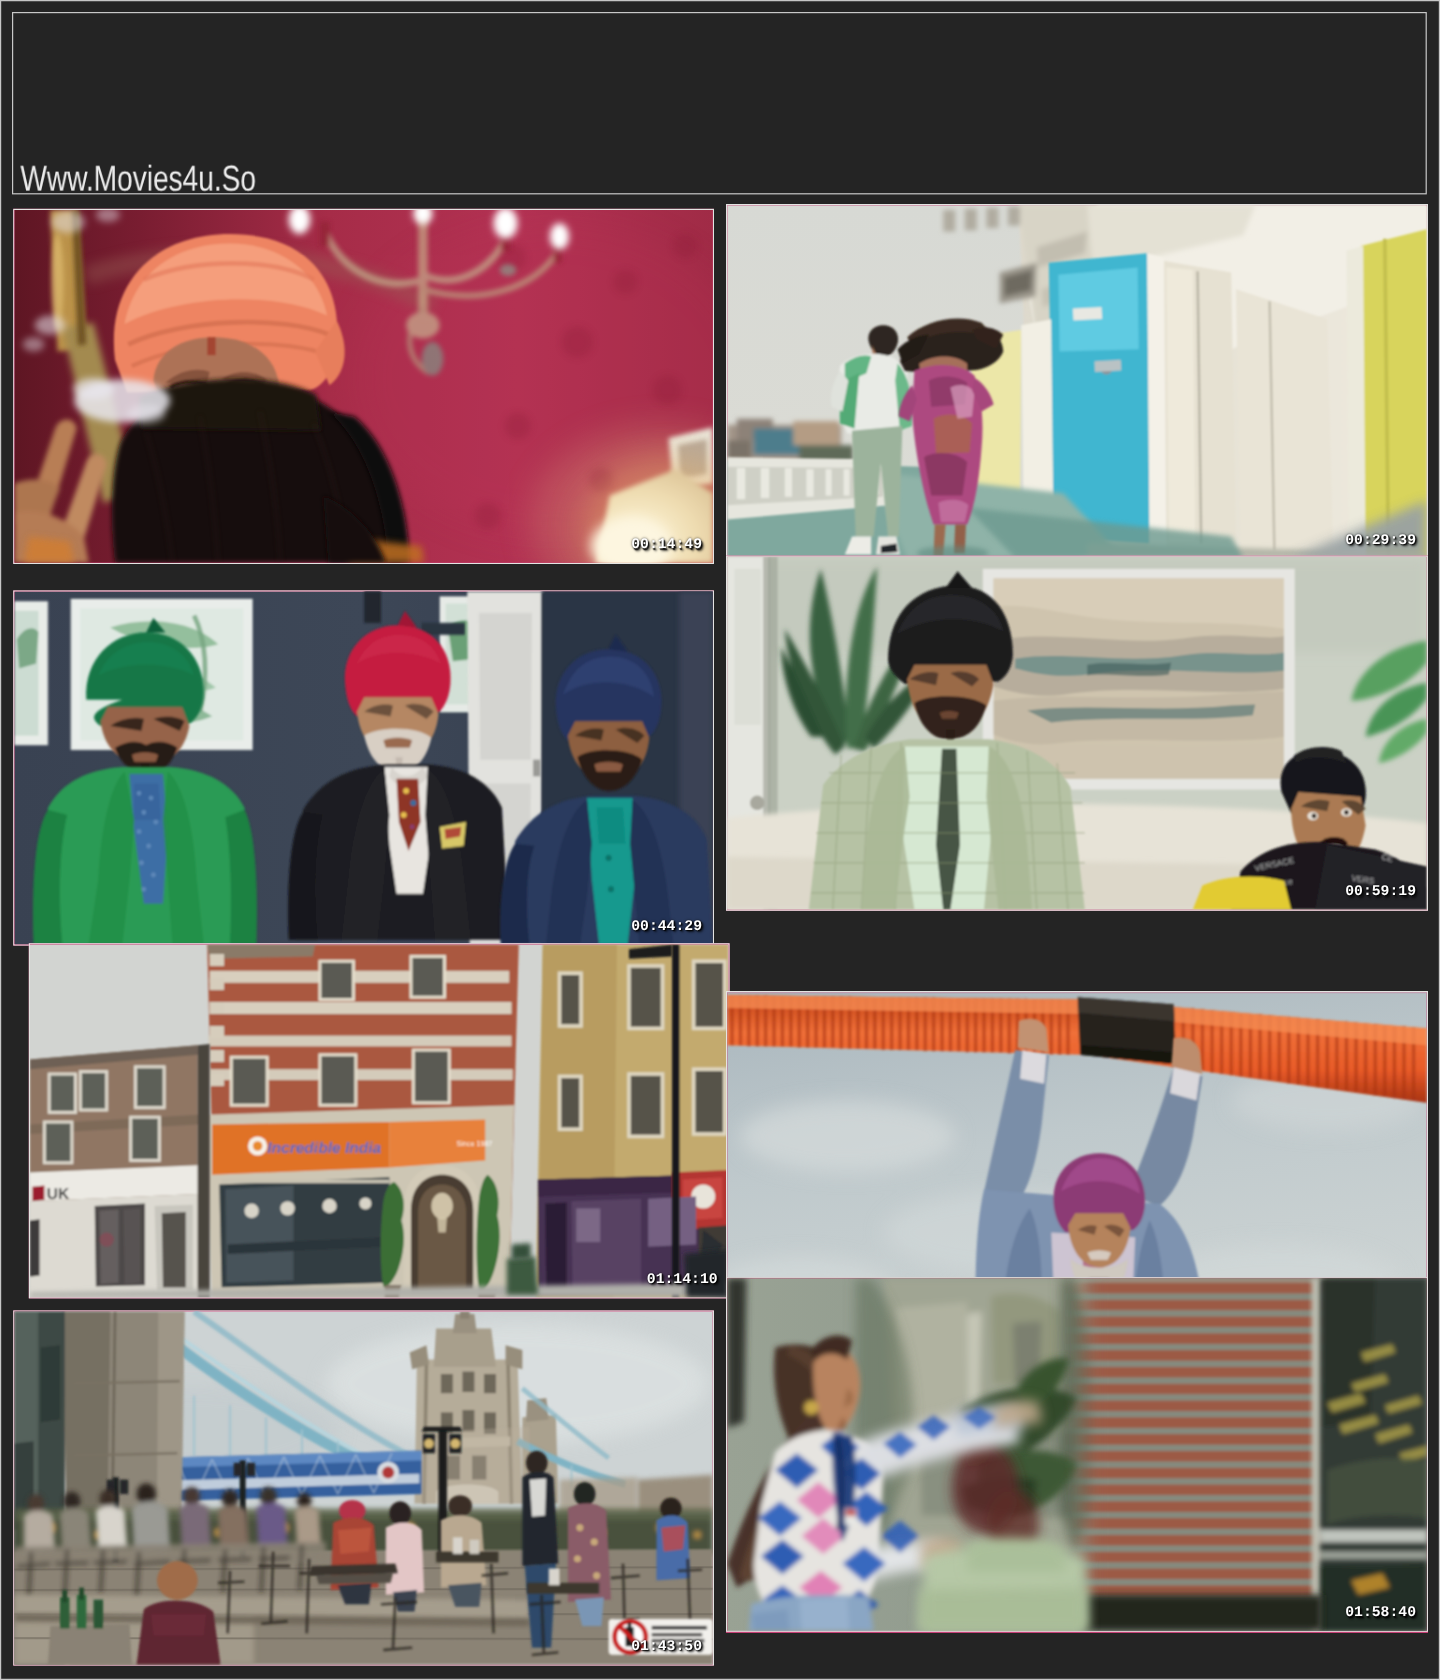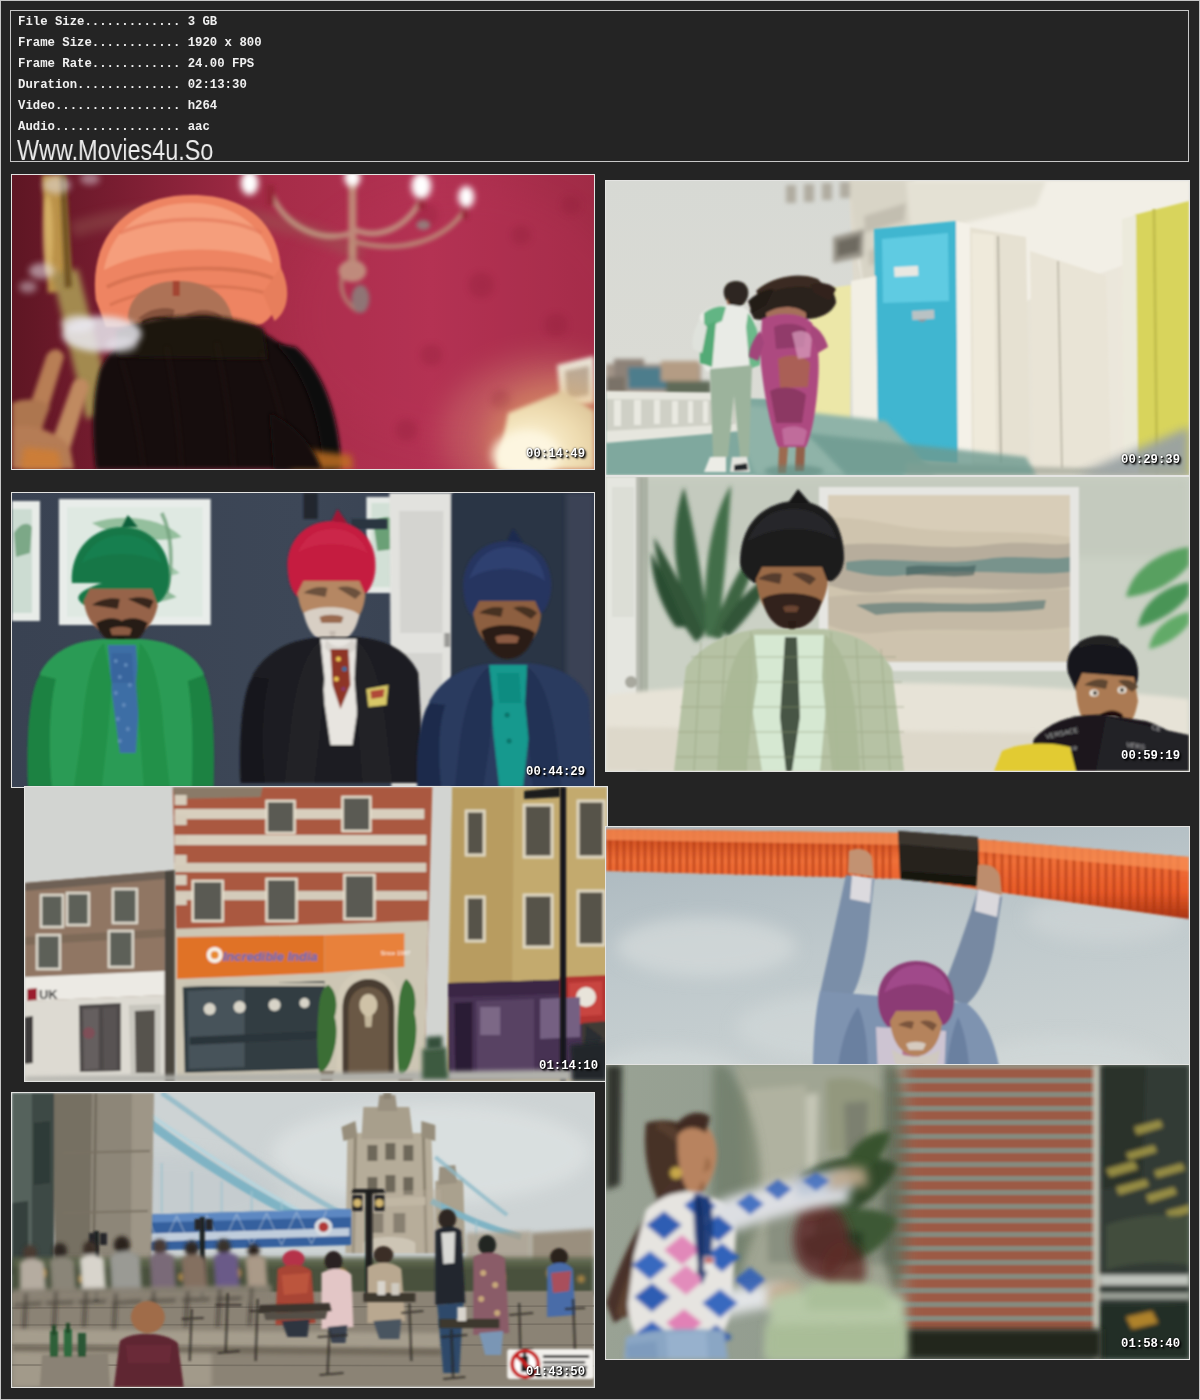--- a/index.html
+++ b/index.html
@@ -40,26 +40,20 @@
         </filter>
       <filter id="bh" x="-40%" y="-40%" width="180%" height="180%">
           <feGaussianBlur stdDeviation="8 1.2"></feGaussianBlur>
         </filter>
       <filter id="bh2" x="-40%" y="-40%" width="180%" height="180%">
           <feGaussianBlur stdDeviation="14 2"></feGaussianBlur>
         </filter>
     </defs>
   </svg>
   <div class="info">
-    <pre>File Size............. 3 GB
-Frame Size............ 1920 x 800
-Frame Rate............ 24.00 FPS
-Duration.............. 02:13:30
-Video................. h264
-Audio................. aac</pre>
     <div class="site">Www.Movies4u.So</div>
   </div>
   <div class="panel" id="p1" style="left:11px;top:174px">
       <svg viewBox="0 0 583 294" preserveAspectRatio="none">
     <defs>
       <linearGradient id="p1bg" x1="0" y1="0" x2="1" y2="0">
         <stop offset="0" stop-color="#5e1623"></stop>
             <stop offset="0.18" stop-color="#791d31"></stop>
         <stop offset="0.45" stop-color="#a62c48"></stop>
             <stop offset="0.72" stop-color="#b33253"></stop>
@@ -153,21 +147,21 @@
     <polygon points="546,190 583,181 583,228 550,233" fill="#e9e3d6" filter="url(#b2)"></polygon>
     <polygon points="554,196 578,191 578,220 556,224" fill="#b8a898" filter="url(#b2)"></polygon>
     <ellipse cx="548" cy="266" rx="75" ry="60" fill="#e8b46a" opacity="0.45" filter="url(#b14)"></ellipse>
     <polygon points="497,238 552,216 583,236 583,294 486,294" fill="url(#p1lamp)" filter="url(#b2)"></polygon>
     <ellipse cx="515" cy="280" rx="34" ry="24" fill="#fdf6e0" filter="url(#b5)"></ellipse>
     <polygon points="286,274 340,280 342,294 278,294" fill="#c06f20" filter="url(#b3)" opacity="0.85"></polygon>
     <path d="M258,238 C284,250 302,270 310,294 L262,294 Z" fill="#150f0c" filter="url(#b2)"></path>
   </svg>
       <div class="ts">00:14:49</div>
     </div>
-  <div class="panel" id="p2" style="left:605px;top:180px;width:585px">
+  <div class="panel" id="p2" style="left:605px;top:170px;width:585px">
       <svg viewBox="0 0 583 294" preserveAspectRatio="none">
     <defs>
       <linearGradient id="p2sky" x1="0" y1="0" x2="0" y2="1">
         <stop offset="0" stop-color="#d7d9d4"></stop>
             <stop offset="1" stop-color="#dcdcd5"></stop>
       </linearGradient>
       <linearGradient id="p2wall" x1="0" y1="0" x2="1" y2="0">
         <stop offset="0" stop-color="#ded9cc"></stop>
             <stop offset="0.6" stop-color="#e8e4d8"></stop>
         <stop offset="1" stop-color="#efeadf"></stop>
@@ -395,21 +389,21 @@
       <path d="M486,180 L508,180 L510,210 L488,210 Z" fill="#11887e" opacity="0.8"></path>
       <circle cx="496" cy="222" r="2.5" fill="#0c7268"></circle>
           <circle cx="498" cy="248" r="2.5" fill="#0c7268"></circle>
       <path d="M478,174 C462,184 452,220 448,258 L444,294 L472,294 L478,252 L482,210 Z" fill="#233254"></path>
       <path d="M516,174 C532,184 542,220 546,258 L550,294 L522,294 L518,252 L514,210 Z" fill="#233254"></path>
       <path d="M418,210 C408,224 404,262 406,294 L430,294 C426,258 428,228 434,212 Z" fill="#1f2c4c"></path>
     </g>
   </svg>
       <div class="ts">00:44:29</div>
     </div>
-  <div class="panel" id="p4" style="left:605px;top:476px;width:585px">
+  <div class="panel" id="p4" style="left:605px;top:463px;width:585px">
       <svg viewBox="0 0 583 294" preserveAspectRatio="none">
     <rect width="583" height="294" fill="#cbd1c5"></rect>
     <rect x="0" y="0" width="583" height="80" fill="#c4cabe" filter="url(#b5)"></rect>
 
     <g filter="url(#b1)">
       <rect x="0" y="0" width="34" height="294" fill="#e5e6e0"></rect>
       <rect x="30" y="0" width="6" height="294" fill="#b5b8ae"></rect>
       <rect x="6" y="10" width="22" height="130" fill="#dcdeD6"></rect>
       <circle cx="25" cy="205" r="6" fill="#a8a89e"></circle>
       <rect x="34" y="0" width="8" height="294" fill="#9aa093" opacity="0.6"></rect>

